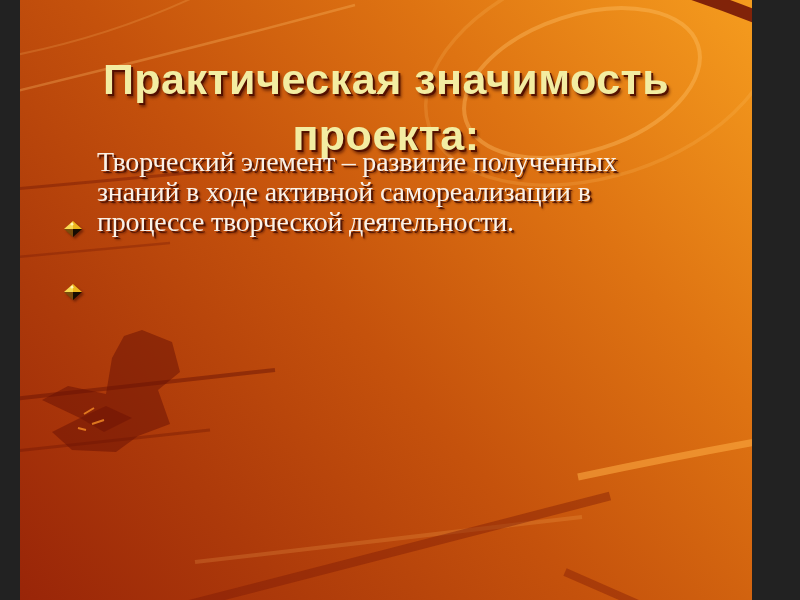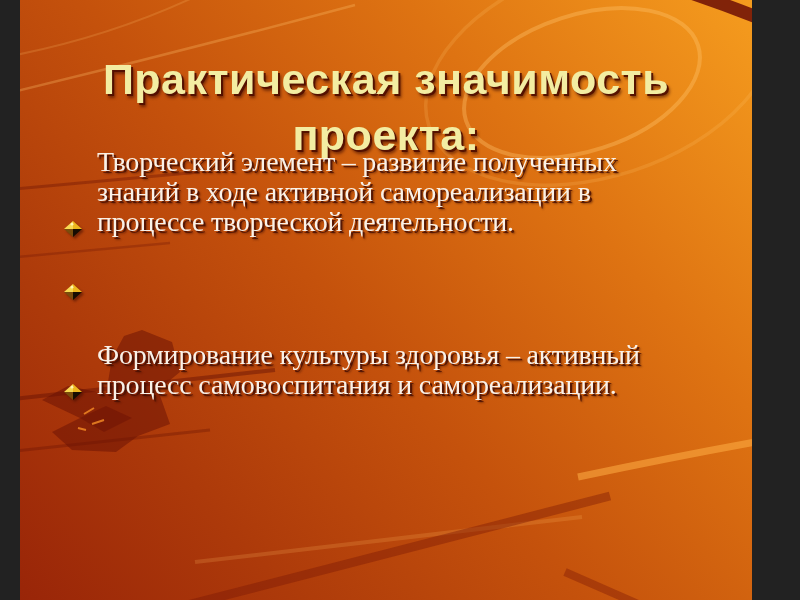--- a/index.html
+++ b/index.html
@@ -110,26 +110,15 @@
     <div class="bullet">
       <svg class="bullet-icon" viewBox="0 0 18 16" aria-hidden="true">
         <polygon points="9,0 0,8 9,8" fill="#f7d952"></polygon>
         <polygon points="9,0 18,8 9,8" fill="#edb61e"></polygon>
         <polygon points="0,8 9,16 9,8" fill="#7a4c0c"></polygon>
         <polygon points="18,8 9,16 9,8" fill="#170d02"></polygon>
         <circle cx="8" cy="3.2" r="1.4" fill="#fdf4b0"></circle>
       </svg>
     </div>
 
-    <div class="bullet">
-      <svg class="bullet-icon" viewBox="0 0 18 16" aria-hidden="true">
-        <polygon points="9,0 0,8 9,8" fill="#f7d952"></polygon>
-        <polygon points="9,0 18,8 9,8" fill="#edb61e"></polygon>
-        <polygon points="0,8 9,16 9,8" fill="#7a4c0c"></polygon>
-        <polygon points="18,8 9,16 9,8" fill="#170d02"></polygon>
-        <circle cx="8" cy="3.2" r="1.4" fill="#fdf4b0"></circle>
-      </svg>
-      <div class="bullet-text">Формирование культуры здоровья – активный
-процесс самовоспитания и самореализации.</div>
-    </div>
 
   </div>
 </div>
 
 </body></html>

